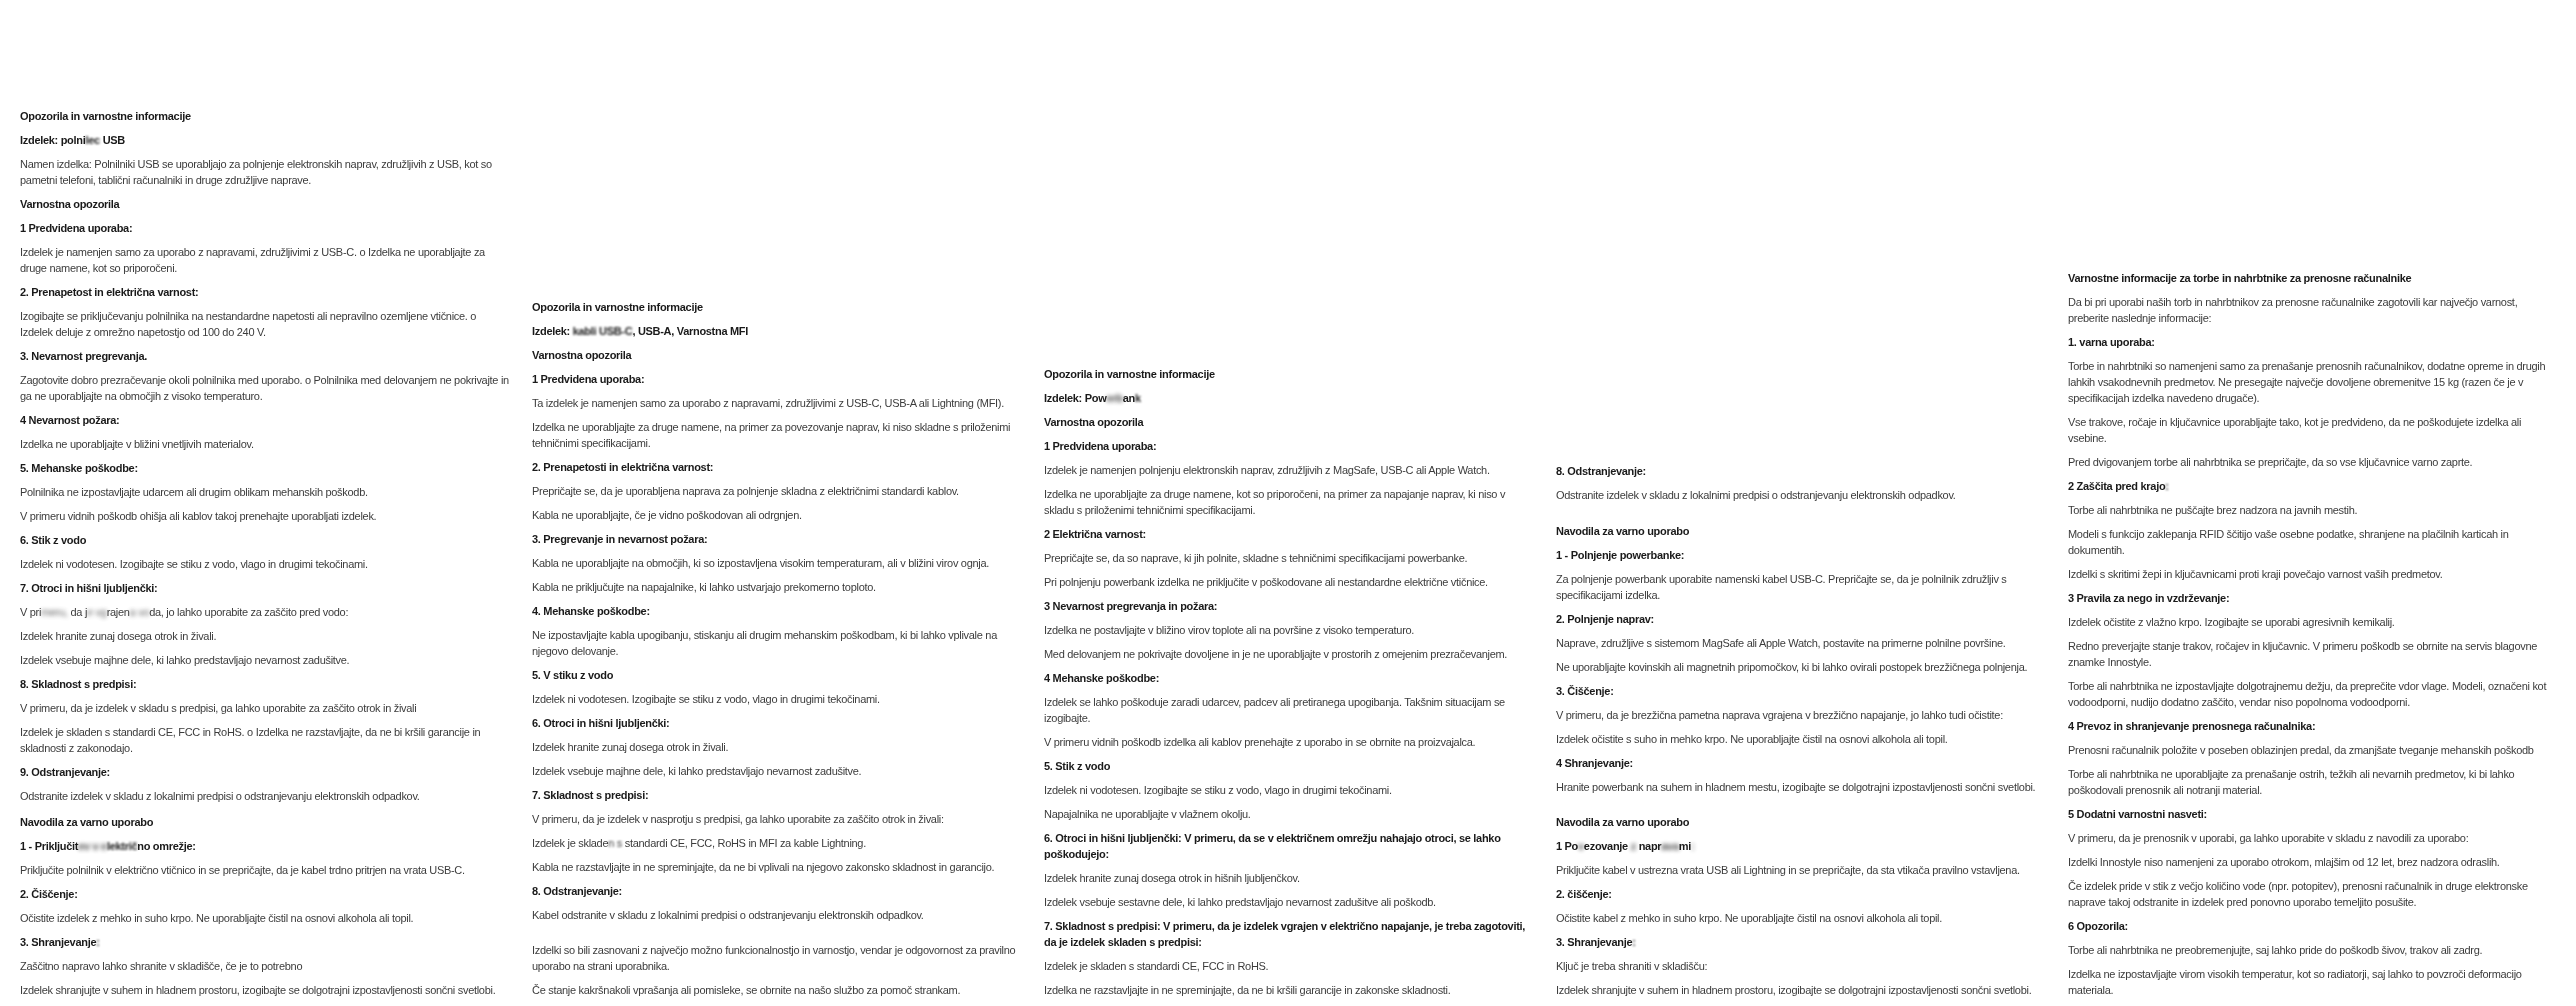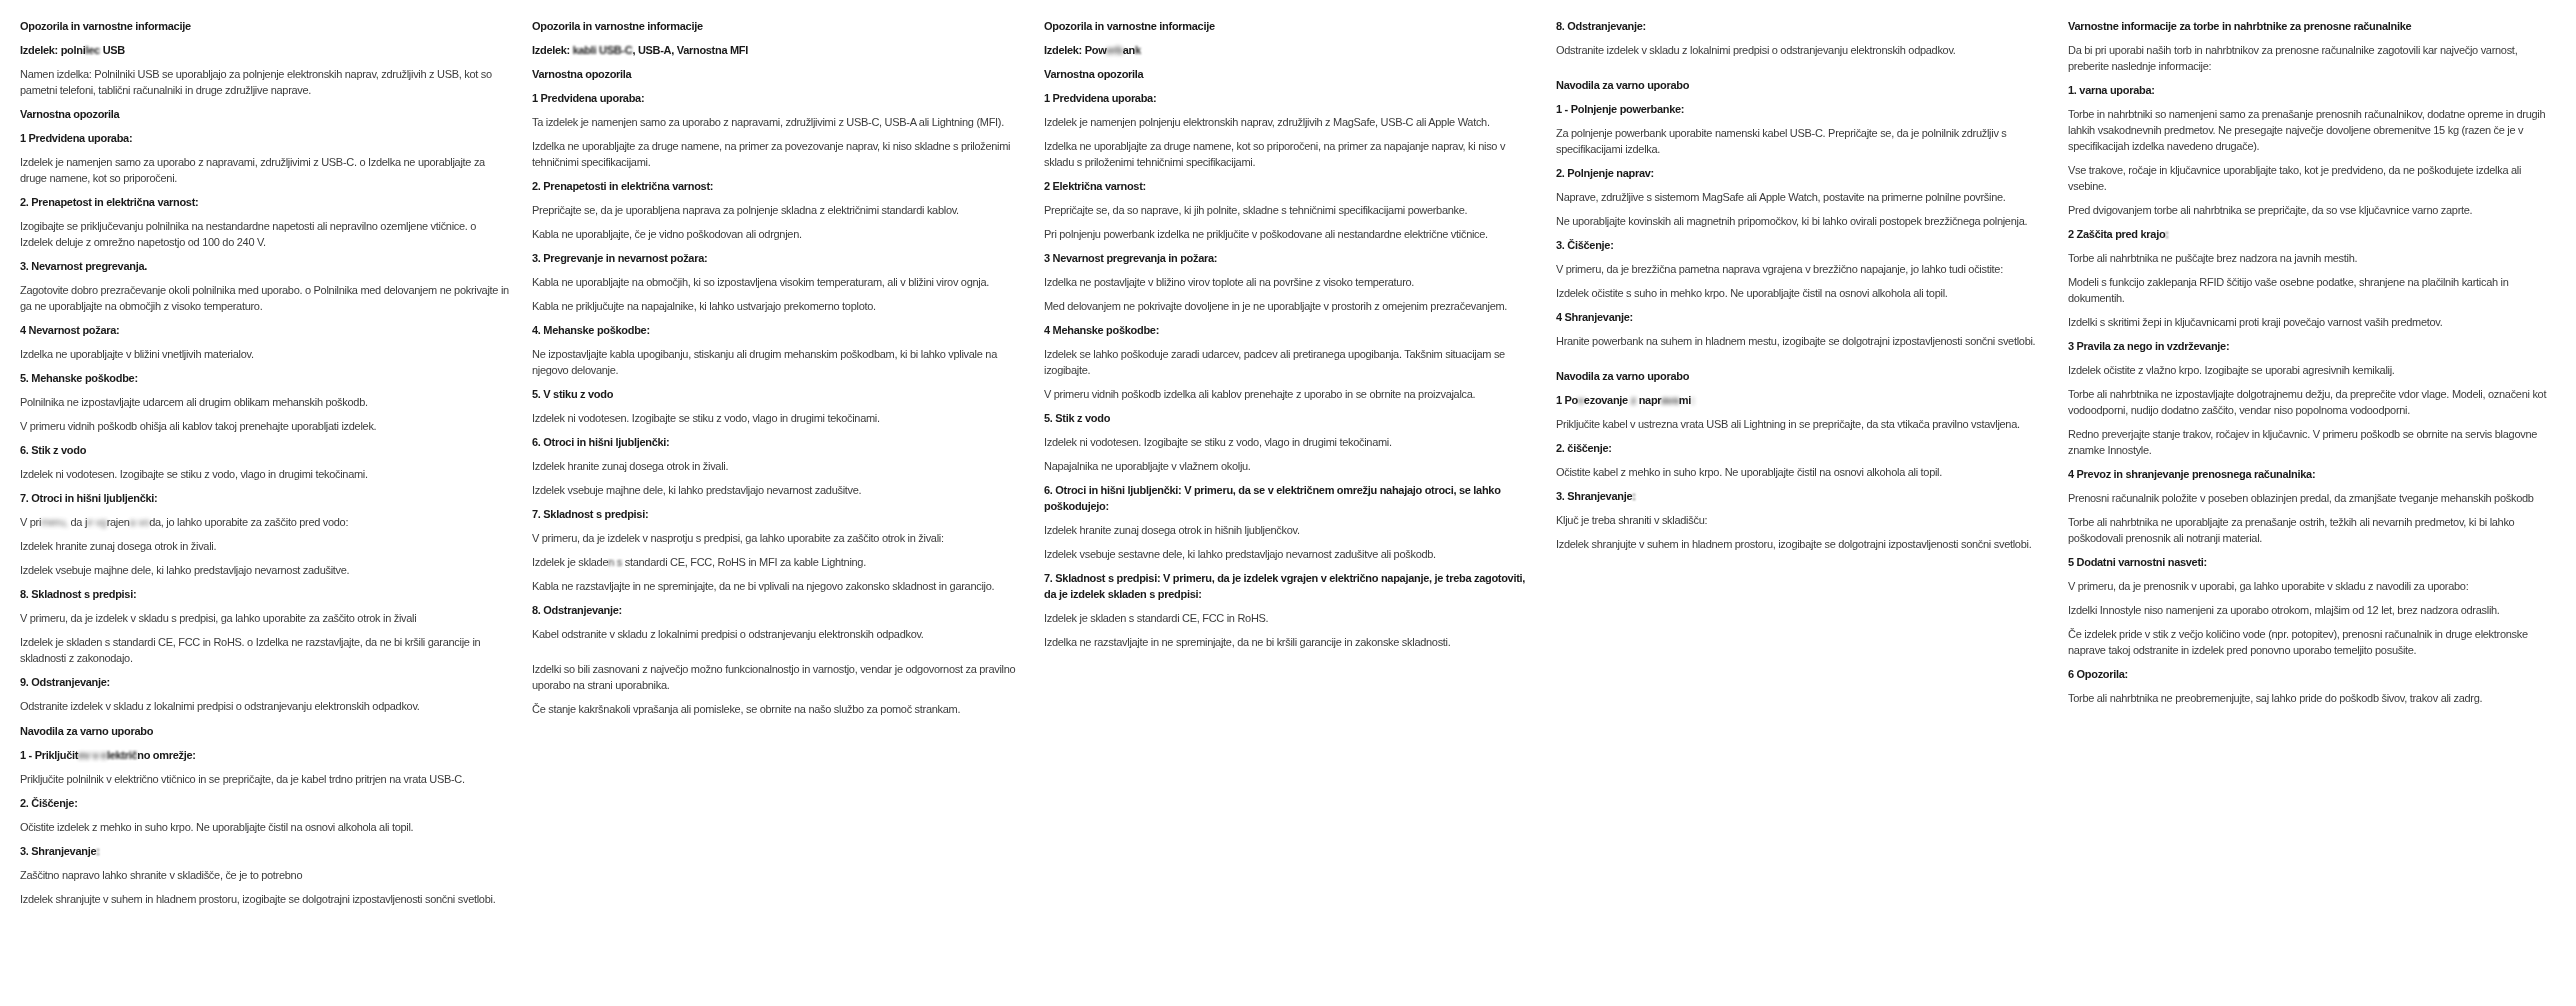--- a/index.html
+++ b/index.html
@@ -15,20 +15,21 @@
     overflow: hidden;
     display: flex;
     gap: 21px;
     padding: 17.7px 20px 0 20px;
     box-sizing: border-box;
     font-family: "Liberation Sans", "DejaVu Sans", sans-serif;
     font-size: 11px;
     line-height: 16px;
     letter-spacing: -0.3px;
     color: #3c3c3c;
+    align-items: flex-end;
   }
   .col {
     flex: 0 0 491px;
     width: 491px;
     overflow: hidden;
   }
   .h {
     font-weight: 700;
     color: #1a1a1a;
     margin: 0 0 8px 0;
@@ -167,26 +168,27 @@
       <div class="h"><span>1. varna uporaba:</span></div>
       <div class="p"><span>Torbe in nahrbtniki so namenjeni samo za prenašanje prenosnih računalnikov, dodatne opreme in drugih lahkih vsakodnevnih predmetov. Ne presegajte največje dovoljene obremenitve 15 kg (razen če je v specifikacijah izdelka navedeno drugače).</span></div>
       <div class="p"><span>Vse trakove, ročaje in ključavnice uporabljajte tako, kot je predvideno, da ne poškodujete izdelka ali vsebine.</span></div>
       <div class="p"><span>Pred dvigovanjem torbe ali nahrbtnika se prepričajte, da so vse ključavnice varno zaprte.</span></div>
       <div class="h"><span>2 Zaščita pred krajo</span><span class="b1">:</span></div>
       <div class="p"><span>Torbe ali nahrbtnika ne puščajte brez nadzora na javnih mestih.</span></div>
       <div class="p"><span>Modeli s funkcijo zaklepanja RFID ščitijo vaše osebne podatke, shranjene na plačilnih karticah in dokumentih.</span></div>
       <div class="p"><span>Izdelki s skritimi žepi in ključavnicami proti kraji povečajo varnost vaših predmetov.</span></div>
       <div class="h"><span>3 Pravila za nego in vzdrževanje:</span></div>
       <div class="p"><span>Izdelek očistite z vlažno krpo. Izogibajte se uporabi agresivnih kemikalij.</span></div>
+      <div class="p"><span>Redno preverjajte stanje trakov, ročajev in ključavnic. V primeru poškodb se obrnite na servis blagovne znamke Innostyle.</span></div>
       <div class="p"><span>Torbe ali nahrbtnika ne izpostavljajte dolgotrajnemu dežju, da preprečite vdor vlage. Modeli, označeni kot vodoodporni, nudijo dodatno zaščito, vendar niso popolnoma vodoodporni.</span></div>
-      <div class="p"><span>Redno preverjajte stanje trakov, ročajev in ključavnic. V primeru poškodb se obrnite na servis blagovne znamke Innostyle.</span></div>
       <div class="h"><span>4 Prevoz in shranjevanje prenosnega računalnika:</span></div>
       <div class="p"><span>Prenosni računalnik položite v poseben oblazinjen predal, da zmanjšate tveganje mehanskih poškodb</span></div>
       <div class="p"><span>Torbe ali nahrbtnika ne uporabljajte za prenašanje ostrih, težkih ali nevarnih predmetov, ki bi lahko poškodovali prenosnik ali notranji material.</span></div>
       <div class="h"><span>5 Dodatni varnostni nasveti:</span></div>
       <div class="p"><span>V primeru, da je prenosnik v uporabi, ga lahko uporabite v skladu z navodili za uporabo:</span></div>
       <div class="p"><span>Izdelki Innostyle niso namenjeni za uporabo otrokom, mlajšim od 12 let, brez nadzora odraslih.</span></div>
       <div class="p"><span>Če izdelek pride v stik z večjo količino vode (npr. potopitev), prenosni računalnik in druge elektronske naprave takoj odstranite in izdelek pred ponovno uporabo temeljito posušite.</span></div>
       <div class="h"><span>6 Opozorila:</span></div>
       <div class="p"><span>Torbe ali nahrbtnika ne preobremenjujte, saj lahko pride do poškodb šivov, trakov ali zadrg.</span></div>
+      <div class="p"><span>Izdelka ne izpostavljajte virom visokih temperatur, kot so radiatorji, saj lahko to povzroči deformacijo materiala.</span></div>
     </div>
 </div>
 
 
 </body></html>

